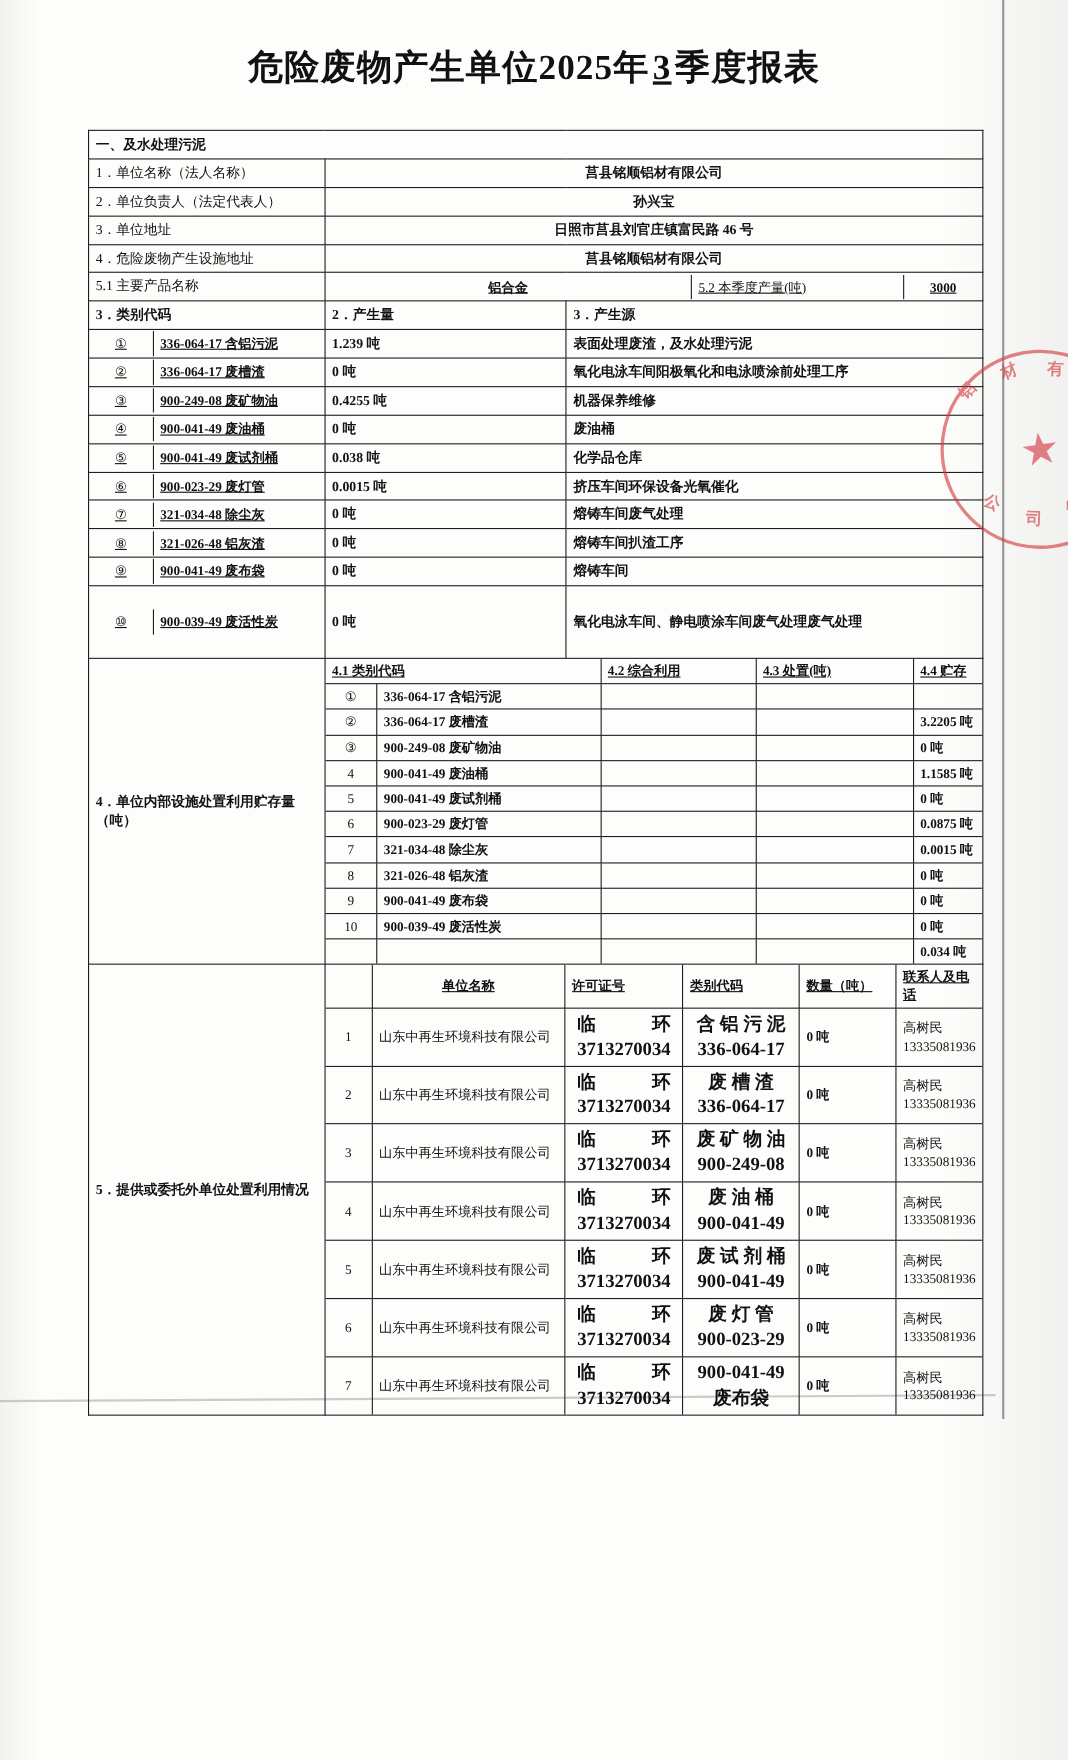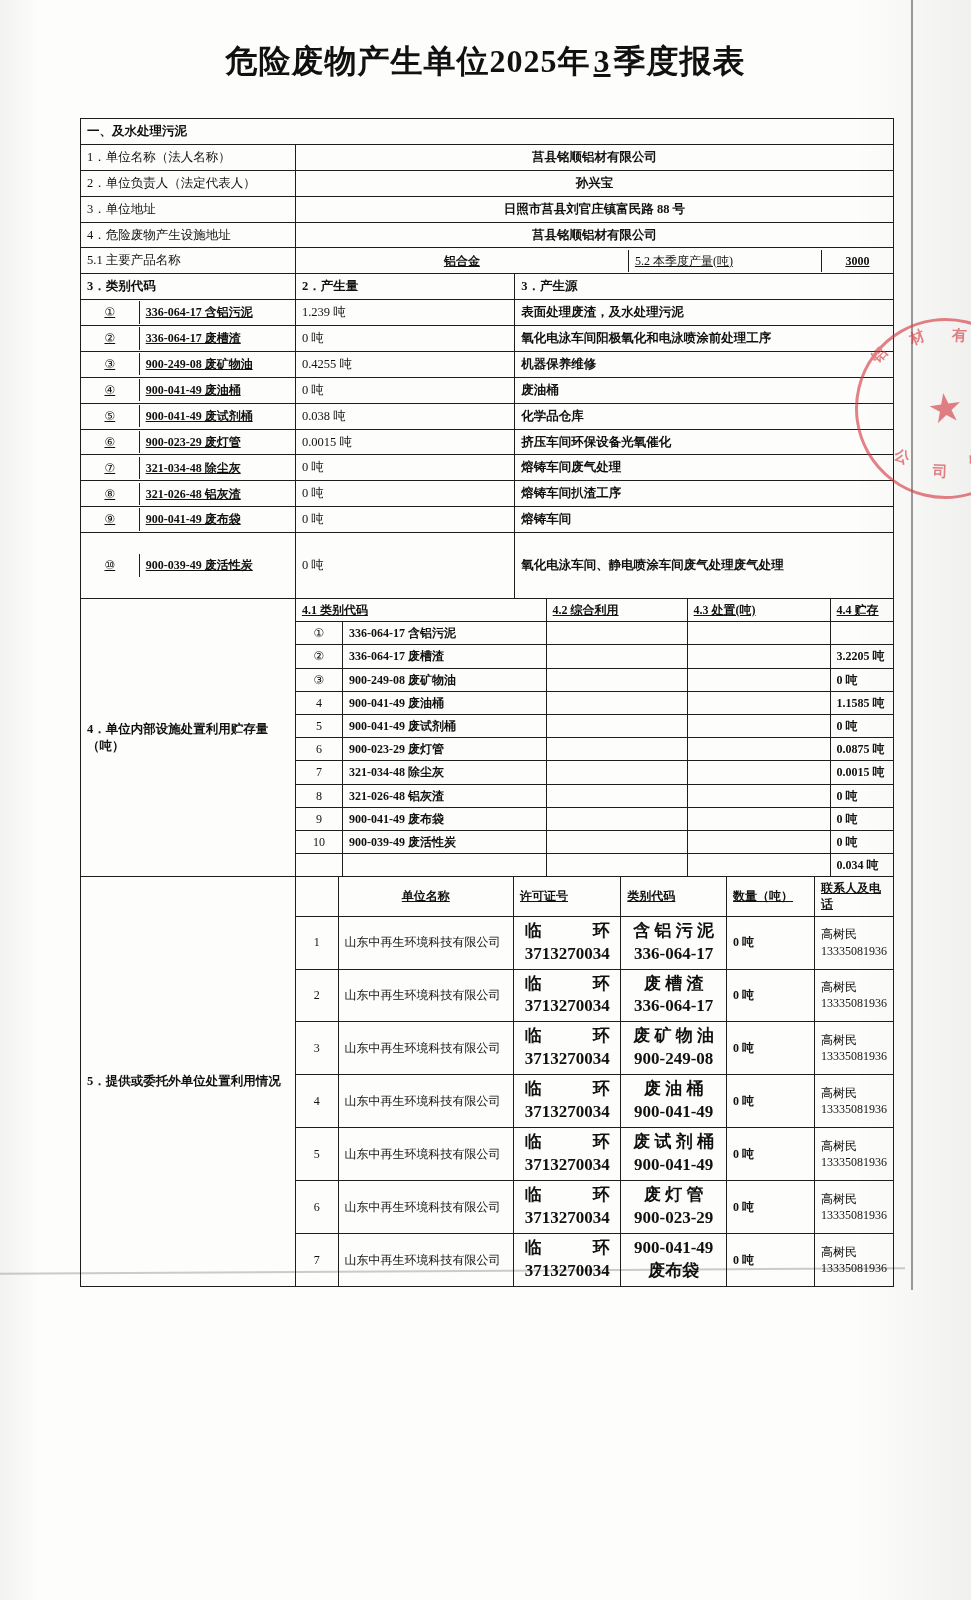--- a/index.html
+++ b/index.html
@@ -55,21 +55,21 @@
     border:1px solid #1e1e1e;
     padding:4px 6px;
     vertical-align:middle;
   }
   .sec{font-weight:bold;}
   .b{font-weight:bold;}
   .c{text-align:center;}
   .small{font-size:17px;text-align:center;}
   .idx{text-align:center;width:34px;}
   .code-cell{width:112px;font-size:12px;font-weight:bold;}
-  .amt-cell{width:150px;font-weight:normal;}
+  .amt-cell{width:150px;font-weight:bold;}
   .src-cell{font-weight:bold;}
   .lbl{width:176px;}
   .val{font-weight:bold;text-align:center;}
 
   
   table.sub{
     width:100%;
     border-collapse:collapse;
     font-size:12px;
   }
@@ -132,21 +132,21 @@
     <tr>
       <td class="lbl">1．单位名称（法人名称）</td>
       <td colspan="2" class="val">莒县铭顺铝材有限公司</td>
     </tr>
     <tr>
       <td class="lbl">2．单位负责人（法定代表人）</td>
       <td colspan="2" class="val">孙兴宝</td>
     </tr>
     <tr>
       <td class="lbl">3．单位地址</td>
-      <td colspan="2" class="val">日照市莒县刘官庄镇富民路 88 号</td>
+      <td colspan="2" class="val">日照市莒县刘官庄镇富民路 46 号</td>
     </tr>
     <tr>
       <td class="lbl">4．危险废物产生设施地址</td>
       <td colspan="2" class="val">莒县铭顺铝材有限公司</td>
     </tr>
     <tr>
       <td class="lbl">5.1 主要产品名称</td>
       <td colspan="2" class="nopad">
         <table class="sub">
           <tbody>

